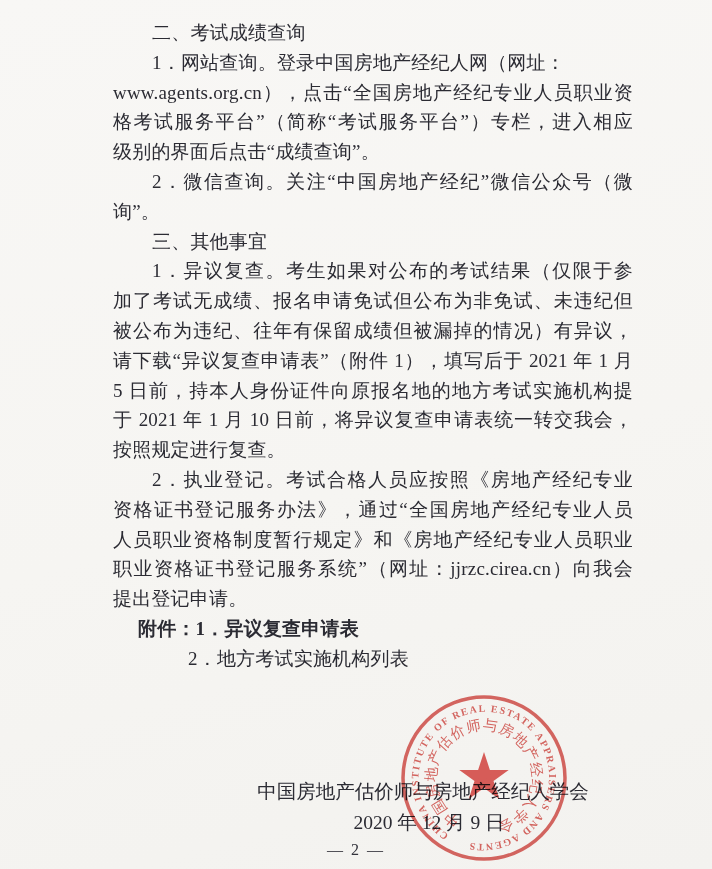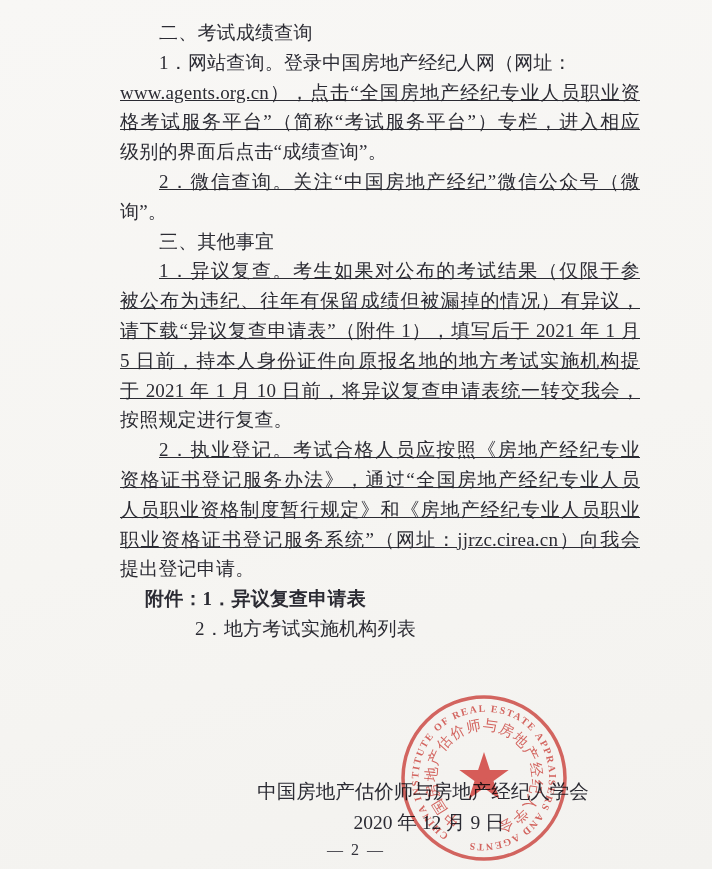--- a/index.html
+++ b/index.html
@@ -6,29 +6,29 @@
   .sheet{
     position:relative;
     width:712px;height:869px;
     margin:0;
     background:linear-gradient(165deg,#f8f7f5 0%,#f6f5f2 55%,#f3f2ef 100%);
     overflow:hidden;
     font-family:"Liberation Serif","DejaVu Serif",serif;
     color:#2b2b33;
   }
   .body-text{
-    position:absolute;left:120px;top:18px;width:520px;
+    position:absolute;left:113px;top:18px;width:520px;
     font-size:19px;line-height:29.8px;
   }
   .line{
     height:29.8px;overflow:hidden;
     text-align:justify;text-align-last:left;
     letter-spacing:0.2px;
   }
-  .line.fill{text-align-last:justify;text-decoration:underline;}
+  .line.fill{text-align-last:justify;}
   .ind-para{text-indent:39px;}
   .ind-a1{text-indent:25px;font-weight:bold;}
   .ind-a2{text-indent:75px;}
   .footer{
     position:absolute;left:113px;top:776px;width:620px;
     font-size:19.5px;line-height:31px;text-align:center;
   }
   .footer .date{padding-left:12px;}
   .pagenum{
     position:absolute;left:0;top:841px;width:712px;
@@ -52,20 +52,21 @@
   <div class="body-text" id="lines">
       <div class="line ind-para">二、考试成绩查询</div>
       <div class="line ind-para">1．网站查询。登录中国房地产经纪人网（网址：</div>
       <div class="line fill">www.agents.org.cn），点击“全国房地产经纪专业人员职业资</div>
       <div class="line fill">格考试服务平台”（简称“考试服务平台”）专栏，进入相应</div>
       <div class="line">级别的界面后点击“成绩查询”。</div>
       <div class="line ind-para fill">2．微信查询。关注“中国房地产经纪”微信公众号（微</div>
       <div class="line">询”。</div>
       <div class="line ind-para">三、其他事宜</div>
       <div class="line ind-para fill">1．异议复查。考生如果对公布的考试结果（仅限于参</div>
+      <div class="line fill">加了考试无成绩、报名申请免试但公布为非免试、未违纪但</div>
       <div class="line fill">被公布为违纪、往年有保留成绩但被漏掉的情况）有异议，</div>
       <div class="line fill">请下载“异议复查申请表”（附件 1），填写后于 2021 年 1 月</div>
       <div class="line fill">5 日前，持本人身份证件向原报名地的地方考试实施机构提</div>
       <div class="line fill">于 2021 年 1 月 10 日前，将异议复查申请表统一转交我会，</div>
       <div class="line">按照规定进行复查。</div>
       <div class="line ind-para fill">2．执业登记。考试合格人员应按照《房地产经纪专业</div>
       <div class="line fill">资格证书登记服务办法》，通过“全国房地产经纪专业人员</div>
       <div class="line fill">人员职业资格制度暂行规定》和《房地产经纪专业人员职业</div>
       <div class="line fill">职业资格证书登记服务系统”（网址：jjrzc.cirea.cn）向我会</div>
       <div class="line">提出登记申请。</div>

